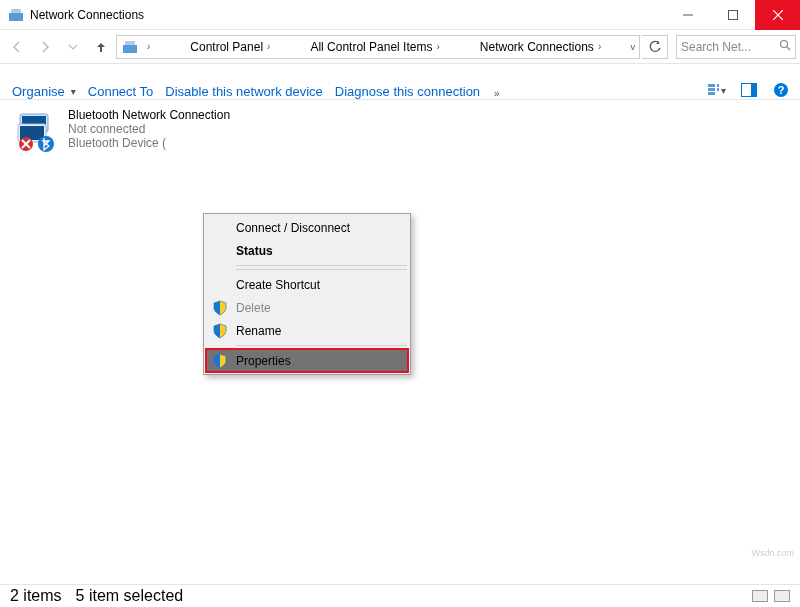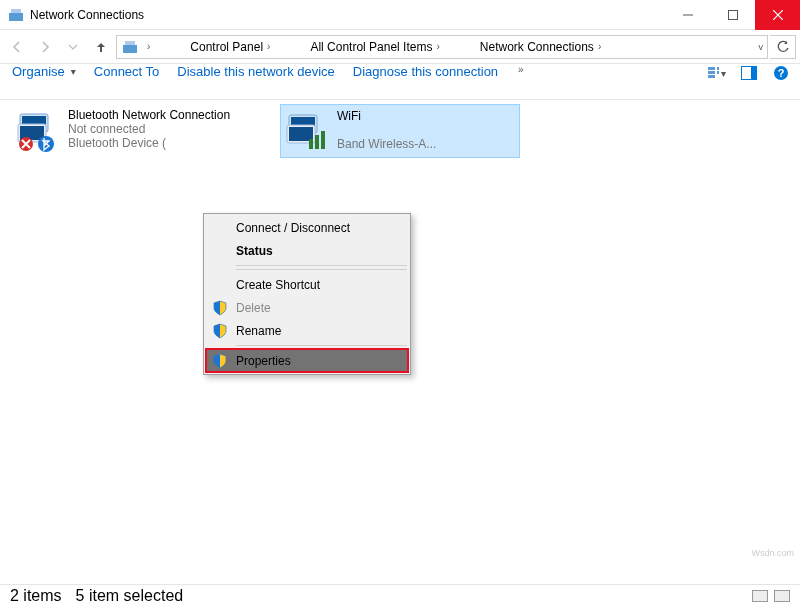--- a/index.html
+++ b/index.html
@@ -19,21 +19,21 @@
   .navbtn.enabled { color: #333; }
   .breadcrumb { flex: 1; height: 24px; border: 1px solid #ccc; display: flex; align-items: center; padding: 0 4px; font-size: 12px; overflow: hidden; }
   .breadcrumb .bcicon { width: 18px; height: 18px; margin-right: 4px; }
   .breadcrumb .sep { margin: 0 4px; color: #555; font-size: 10px; }
   .breadcrumb span.seg { white-space: nowrap; margin-left: 36px; }
   .reload { width: 26px; height: 24px; border: 1px solid #ccc; border-left: none; display: flex; align-items: center; justify-content: center; }
   .search { width: 120px; height: 24px; border: 1px solid #ccc; display: flex; align-items: center; padding: 0 4px; margin-left: 6px; color: #888; font-size: 12px; }
   .search .sicon { margin-left: auto; }
 
   
-  .toolbar { height: 36px; display: flex; align-items: flex-start; padding: 0 12px; border-bottom: 1px solid #e5e5e5; font-size: 13px; color: #0066cc; gap: 18px; position: relative; }
+  .toolbar { height: 36px; display: flex; align-items: flex-end; padding: 0 12px; border-bottom: 1px solid #e5e5e5; font-size: 13px; color: #0066cc; gap: 12px; position: relative; }
   .toolbar .item { display: flex; align-items: center; gap: 4px; }
   .toolbar .overflow { color: #555; font-size: 10px; margin-left: 2px; }
   .toolbar-right { position: absolute; right: 10px; display: flex; gap: 14px; align-items: center; }
   .toolbar-right .ico { width: 18px; height: 18px; display: flex; align-items: center; justify-content: center; color: #0078d7; }
 
   
   .content { position: relative; height: 484px; padding: 8px 12px; }
   .netitem { position: absolute; width: 250px; display: flex; gap: 8px; font-size: 12px; padding: 4px; }
   .netitem .nicon { width: 44px; height: 44px; position: relative; flex-shrink: 0; }
   .netitem .ntext .n1 { color: #000; white-space: nowrap; }
@@ -126,20 +126,27 @@
     <span class="sep">›</span>
     <span style="flex:1"></span>
     <span class="dd">v</span>
   </div>
   <div class="reload">
       <svg width="14" height="14">
         <path d="M11 3 A5 5 0 1 0 12 8" fill="none" stroke="#555" stroke-width="1.3"></path>
         <path d="M11 1 L11 4 L8 4 Z" fill="#555"></path>
       </svg>
     </div>
+  <div class="search">
+    <span>Search Net...</span>
+    <span class="sicon"><svg width="12" height="12">
+          <circle cx="5" cy="5" r="3.5" fill="none" stroke="#888" stroke-width="1.2"></circle>
+          <line x1="8" y1="8" x2="11" y2="11" stroke="#888" stroke-width="1.2"></line>
+        </svg></span>
+  </div>
 </div>
 
 <div class="toolbar">
   <div class="item">
       <span>Organise</span>
       <span class="overflow">▾</span>
     </div>
   <div class="item">
       <span>Connect To</span>
     </div>
@@ -192,38 +199,20 @@
         <path d="M28 30 L28 42 L33 38 L27 33 L33 33 L28 38" fill="none" stroke="#fff" stroke-width="1.3"></path>
       </svg>
     </div>
     <div class="ntext">
       <div class="n1">Bluetooth Network Connection</div>
       <div class="n2">Not connected</div>
       <div class="n3">Bluetooth Device (</div>
     </div>
   </div>
 
-  <div class="netitem selected" style="left:280px; top:4px; width:240px;">
-    <div class="nicon">
-      <svg width="44" height="44" viewBox="0 0 44 44">
-        <rect x="4" y="6" width="28" height="18" rx="2" fill="#cfe2f3" stroke="#7aa6d6"></rect>
-        <rect x="6" y="8" width="24" height="14" fill="#0b5394"></rect>
-        <rect x="2" y="16" width="28" height="18" rx="2" fill="#e8eef7" stroke="#9fb9dd"></rect>
-        <rect x="4" y="18" width="24" height="14" fill="#104e8b"></rect>
-        <rect x="24" y="30" width="4" height="10" fill="#2e7d32"></rect>
-        <rect x="30" y="26" width="4" height="14" fill="#2e7d32"></rect>
-        <rect x="36" y="22" width="4" height="18" fill="#2e7d32"></rect>
-      </svg>
-    </div>
-    <div class="ntext">
-      <div class="n1">WiFi</div>
-      <div class="n2">&nbsp;</div>
-      <div class="n3">Band Wireless-A...</div>
-    </div>
-  </div>
 
   <div class="ctxmenu">
     <div class="ctxitem">
         <span>Connect / Disconnect</span>
       </div>
     <div class="ctxitem bold">
         <span>Status</span>
       </div>
     <div class="ctxsep"></div>
     <div class="ctxsep"></div>

